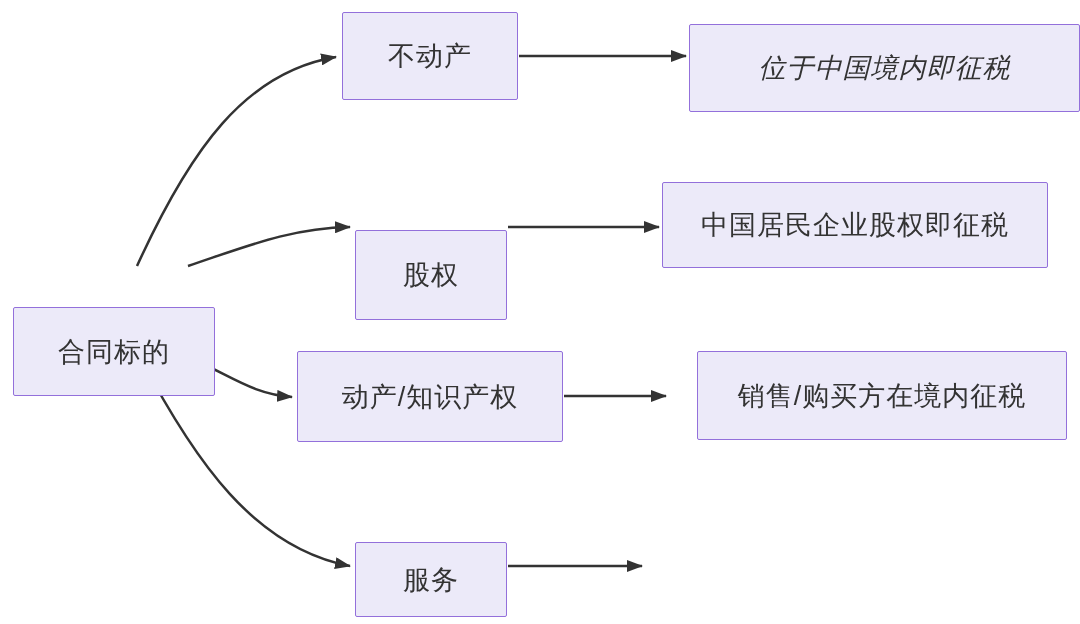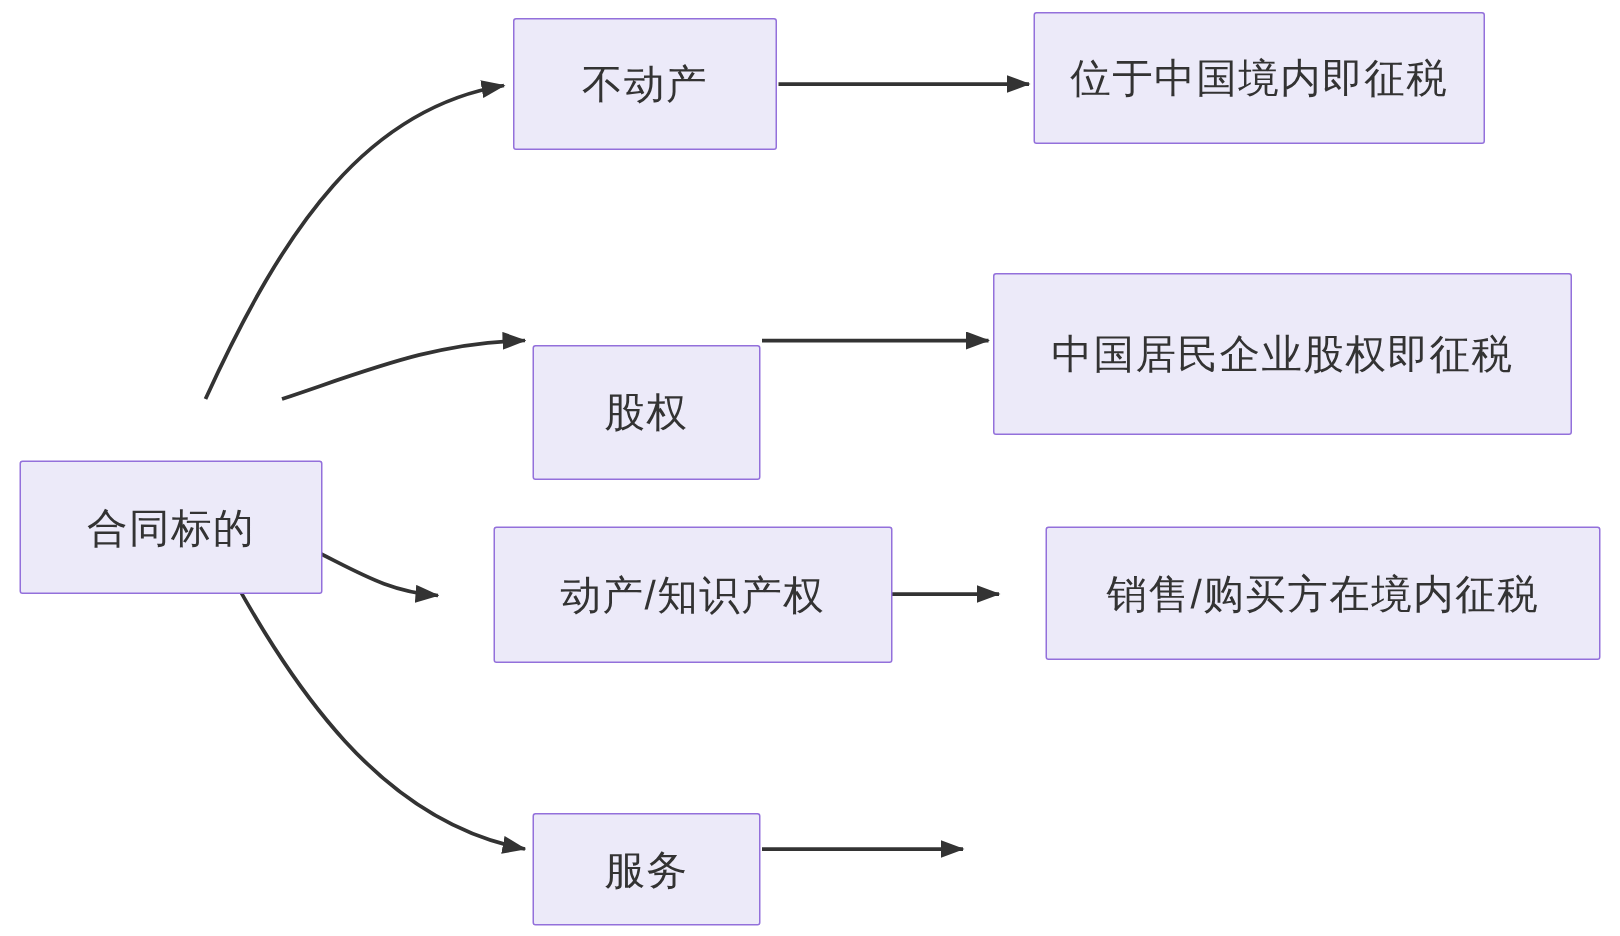--- a/index.html
+++ b/index.html
@@ -51,20 +51,20 @@
     <path class="edge" d="M 519,56 L 686,56" marker-end="url(#arrowhead)"></path>
     <path class="edge" d="M 508,227 L 659,227" marker-end="url(#arrowhead)"></path>
     <path class="edge" d="M 564,396 L 666,396" marker-end="url(#arrowhead)"></path>
     <path class="edge" d="M 508,566 L 642,566" marker-end="url(#arrowhead)"></path>
   </svg>
 
   <div class="node" style="left:13px;top:267px;width:202px;height:89px;margin-top:40px;">合同标的</div>
 
   <div class="node" style="left:342px;top:12px;width:176px;height:88px;">不动产</div>
   <div class="node" style="left:355px;top:182px;width:152px;height:90px;margin-top:48px;">股权</div>
-  <div class="node" style="left:297px;top:351px;width:266px;height:91px;margin-left:32px;">动产/知识产权</div>
+  <div class="node" style="left:297px;top:351px;width:266px;height:91px;">动产/知识产权</div>
   <div class="node" style="left:355px;top:542px;width:152px;height:75px;">服务</div>
 
-  <div class="node" style="left:689px;top:8px;width:301px;height:88px;">位于中国境内即征税</div>
-  <div class="node" style="left:662px;top:182px;width:386px;height:108px;">中国居民企业股权即征税</div>
+  <div class="node" style="left:689px;top:24px;width:391px;height:88px;font-style:italic;">位于中国境内即征税</div>
+  <div class="node" style="left:662px;top:182px;width:386px;height:86px;">中国居民企业股权即征税</div>
   <div class="node" style="left:669px;top:351px;width:370px;height:89px;margin-left:28px;">销售/购买方在境内征税</div>
 
 </div>
 
 </body></html>

